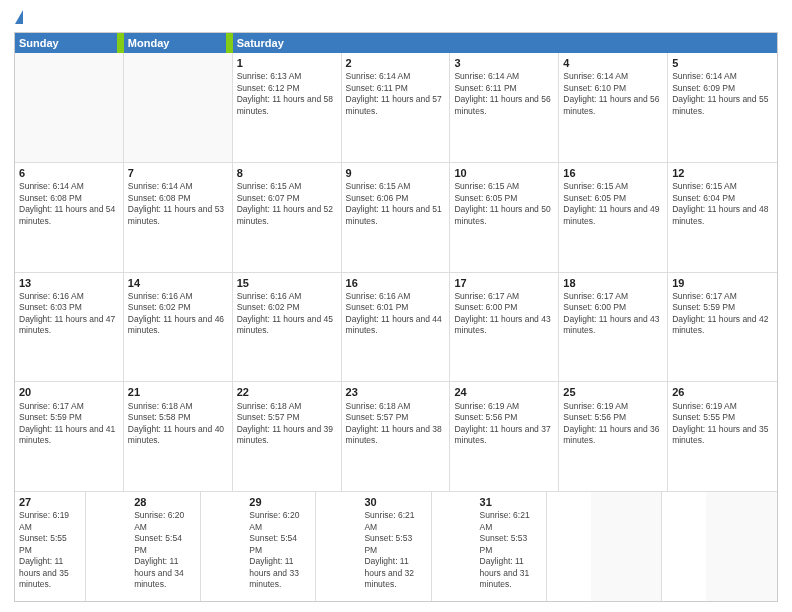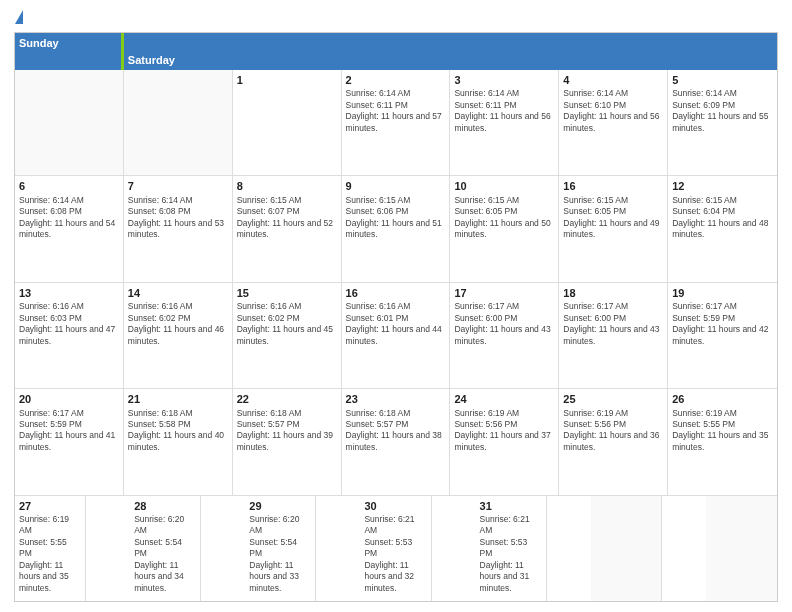--- a/index.html
+++ b/index.html
@@ -72,23 +72,23 @@
       display: grid;
       grid-template-columns: repeat(7, 1fr);
       background: #3a7abf;
     }
     .cal-header-cell {
       color: #fff;
       font-size: 11px;
       font-weight: bold;
       padding: 4px 4px;
       text-align: left;
-      border-right: 3px solid #84cc16;
-    }
-    .cal-header-cell:last-child { border-right: none; margin-top: 17px; }
+      border-right: 7px solid #84cc16;
+    }
+    .cal-header-cell:last-child { border-right: none; }
     .cal-body {
       flex: 1;
       display: flex;
       flex-direction: column;
     }
     .cal-row {
       display: grid;
       grid-template-columns: repeat(7, 1fr);
       flex: 1;
       border-bottom: 1px solid #ddd;
@@ -130,28 +130,32 @@
     </div>
     <div class="title-block">
       <div class="main-title"></div>
       <div class="sub-title"></div>
     </div>
   </div>
 
   <div class="calendar">
     <div class="cal-header-row" id="cal-header">
         <div class="cal-header-cell">Sunday</div>
+        <div class="cal-header-cell">Monday</div>
         <div class="cal-header-cell">Saturday</div>
       </div>
     <div class="cal-body" id="cal-body">
         <div class="cal-row">
           <div class="cal-cell empty"></div>
           <div class="cal-cell empty"></div>
           <div class="cal-cell">
             <div class="day-num">1</div>
+            <div class="cell-info" style="white-space: pre-line;">Sunrise: 6:13 AM
+Sunset: 6:12 PM
+Daylight: 11 hours and 58 minutes.</div>
           </div>
           <div class="cal-cell">
             <div class="day-num">2</div>
             <div class="cell-info" style="white-space: pre-line;">Sunrise: 6:14 AM
 Sunset: 6:11 PM
 Daylight: 11 hours and 57 minutes.</div>
           </div>
           <div class="cal-cell">
             <div class="day-num">3</div>
             <div class="cell-info" style="white-space: pre-line;">Sunrise: 6:14 AM

